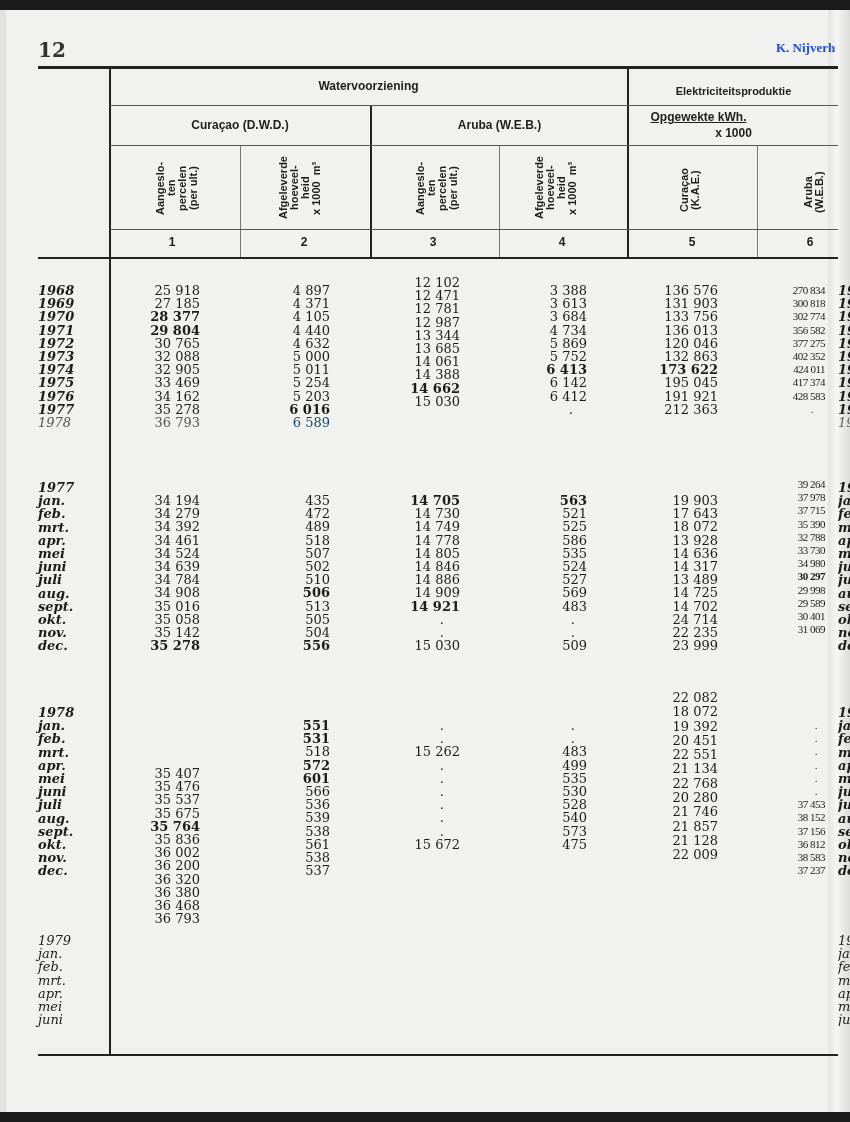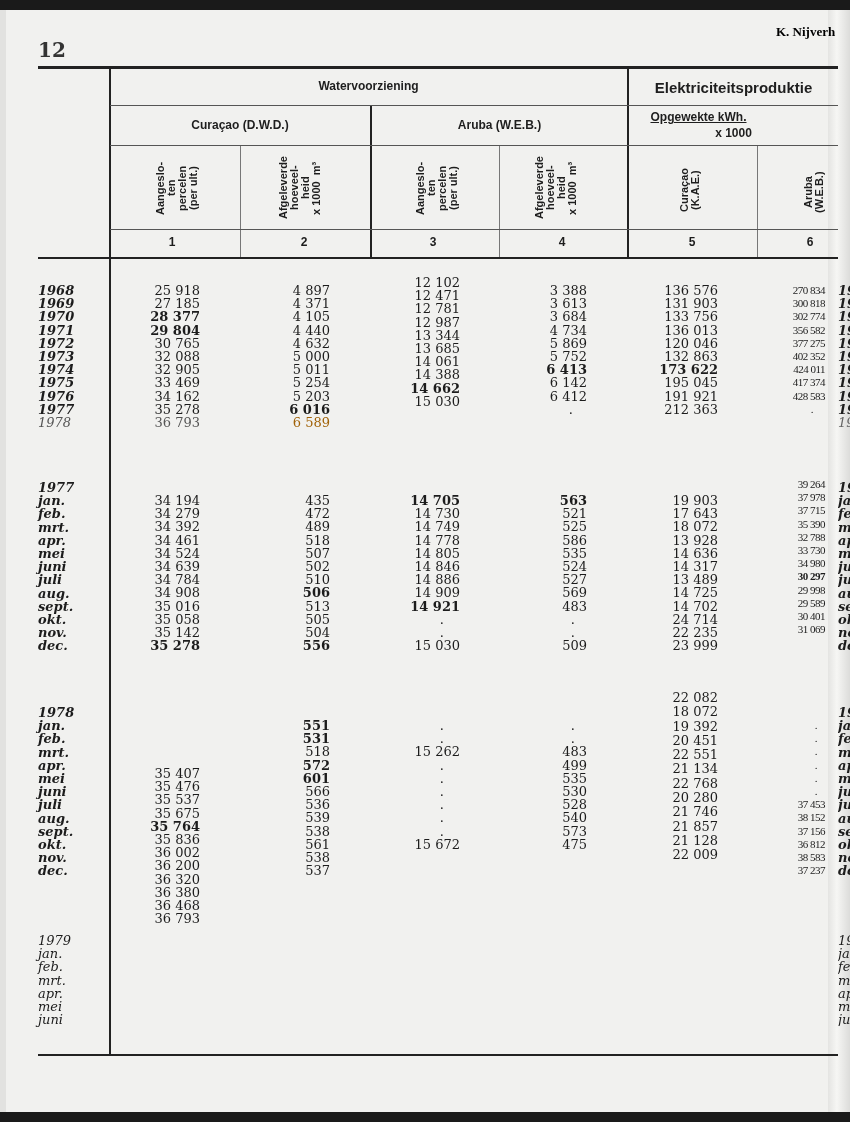--- a/index.html
+++ b/index.html
@@ -9,21 +9,21 @@
     font-family: "DejaVu Serif", serif;
     color: #1c1c1c;
   }
   .topbar { position: absolute; left: 0; top: 0; width: 850px; height: 10px; background: #1a1a1a; }
   .bottombar { position: absolute; left: 0; top: 1112px; width: 850px; height: 10px; background: #1a1a1a; }
   .spine { position: absolute; left: 828px; top: 10px; width: 22px; height: 1102px;
            background: linear-gradient(to right, #e4e4e2, #f6f6f4 40%, #dcdcda); }
   .leftedge { position: absolute; left: 0; top: 10px; width: 6px; height: 1102px; background: #e2e2e0; }
 
   .page-number { position: absolute; left: 38px; top: 38px; font-size: 20px; font-weight: bold; color: #333; font-family: "DejaVu Serif", serif; }
-  .running-head { position: absolute; left: 776px; top: 24px; font-size: 13px; font-weight: bold; color: #000000; white-space: nowrap; font-family: "Liberation Serif", serif; }
+  .running-head { position: absolute; left: 776px; top: 40px; font-size: 13px; font-weight: bold; color: #1d4ed8; white-space: nowrap; font-family: "Liberation Serif", serif; }
 
   .rule { position: absolute; background: #222; }
   .hdr { position: absolute; font-family: "Liberation Sans", sans-serif; font-weight: bold; font-size: 12px; color: #1e1e1e; text-align: center; white-space: nowrap; }
   .vhdr { position: absolute; font-family: "Liberation Sans", sans-serif; font-weight: bold; font-size: 11px; line-height: 11px; color: #1e1e1e;
           writing-mode: vertical-rl; transform: rotate(180deg); text-align: center; white-space: pre; }
   .colnum { position: absolute; font-family: "Liberation Sans", sans-serif; font-weight: bold; font-size: 12px; text-align: center; width: 30px; }
 
   .stub { position: absolute; left: 38px; width: 70px; font-style: italic; font-weight: bold; font-size: 13px; line-height: 13.2px; font-family: "DejaVu Serif", serif; }
   .stub div { height: 13.2px; }
   .stub .light { font-weight: normal; color: #555; }
@@ -52,21 +52,21 @@
 <div class="rule" style="left:370px; top:106px; width:2px; height:152px;"></div>
 <div class="rule" style="left:110px; top:145px; width:728px; height:1px; background:#555;"></div>
 <div class="rule" style="left:240px; top:146px; width:1px; height:112px; background:#777;"></div>
 <div class="rule" style="left:499px; top:146px; width:1px; height:112px; background:#777;"></div>
 <div class="rule" style="left:757px; top:146px; width:1px; height:112px; background:#777;"></div>
 <div class="rule" style="left:110px; top:229px; width:728px; height:1px; background:#555;"></div>
 <div class="rule" style="left:38px; top:257px; width:800px; height:2px;"></div>
 <div class="rule" style="left:38px; top:1054px; width:800px; height:2px;"></div>
 
 <div class="hdr" style="left:110px; top:79px; width:517px;">Watervoorziening</div>
-<div class="hdr" style="left:629px; top:79px; width:209px; font-size:15px;">Elektriciteitsproduktie</div>
+<div class="hdr" style="left:629px; top:85px; width:209px; font-size:11px;">Elektriciteitsproduktie</div>
 <div class="hdr" style="left:110px; top:118px; width:260px;">Curaçao  (D.W.D.)</div>
 <div class="hdr" style="left:372px; top:118px; width:255px;">Aruba  (W.E.B.)</div>
 <div class="hdr" style="left:594px; top:110px; width:209px;text-decoration:underline;">Opgewekte  kWh.</div>
 <div class="hdr" style="left:629px; top:126px; width:209px;">x 1000</div>
 
 <div class="vhdr" style="left:155px; top:150px; height:76px;">Aangeslo-
 ten
 percelen
 (per ult.)</div>
 <div class="vhdr" style="left:278px; top:150px; height:76px;">Afgeleverde
@@ -125,21 +125,21 @@
   <div>4 897</div>
   <div>4 371</div>
   <div>4 105</div>
   <div>4 440</div>
   <div>4 632</div>
   <div>5 000</div>
   <div>5 011</div>
   <div>5 254</div>
   <div>5 203</div>
   <div style="font-weight:bold">6 016</div>
-  <div style="color:#a16207">6 589</div>
+  <div style="color:#0c4a6e">6 589</div>
 </div>
 
 <div class="col" style="left:405px; width:55px; top:276px;">
   <div>12 102</div>
   <div>12 471</div>
   <div>12 781</div>
   <div>12 987</div>
   <div>13 344</div>
   <div>13 685</div>
   <div>14 061</div>

